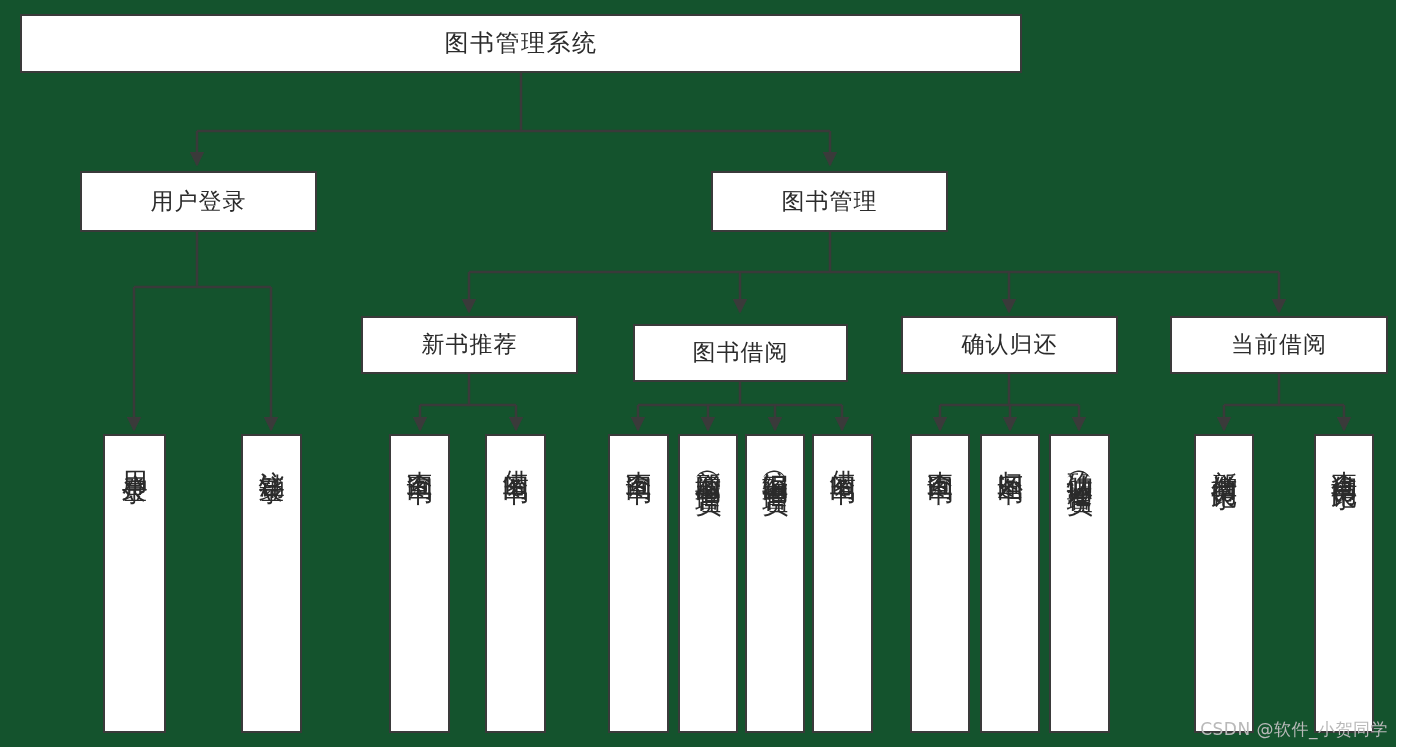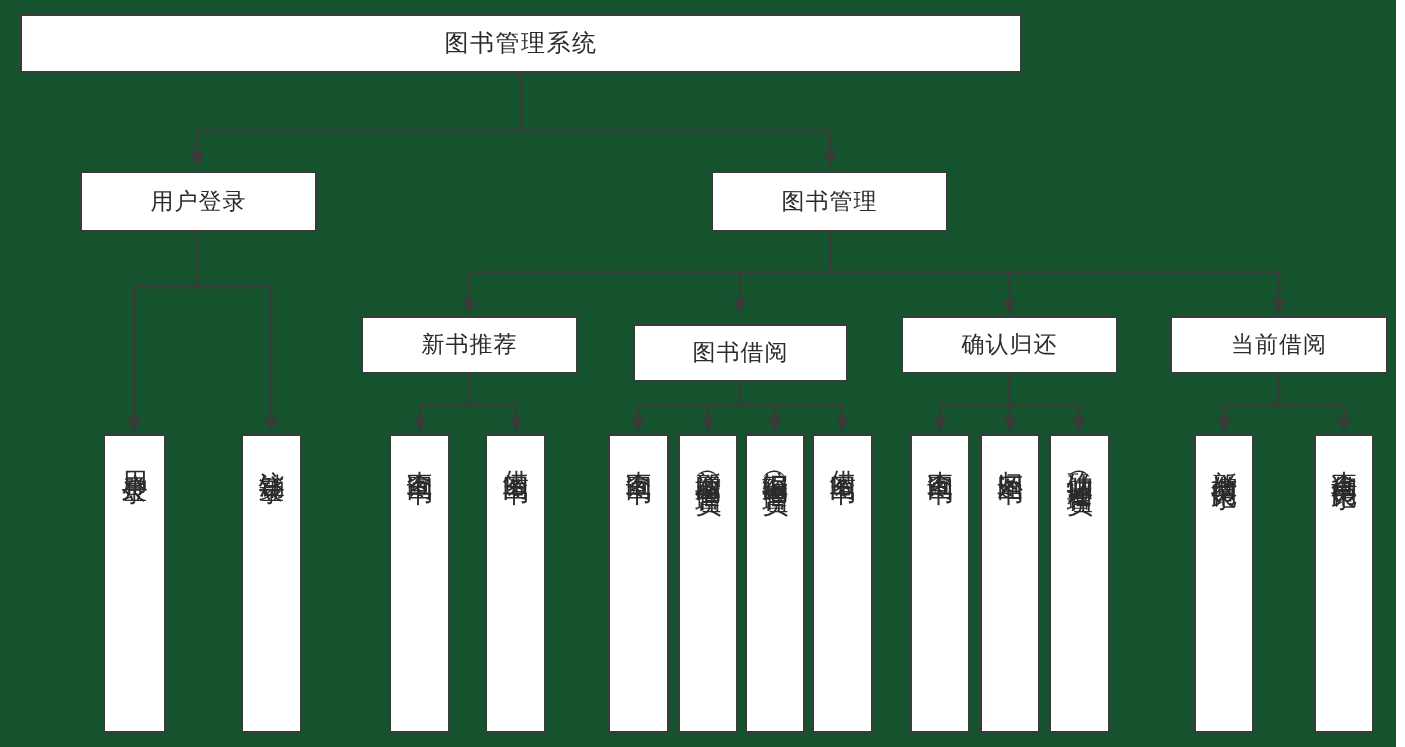--- a/index.html
+++ b/index.html
@@ -190,14 +190,15 @@
     <span class="node-label">确认归还（管理员）</span>
   </div>
 
   <div class="node vert" style="left:1194px; top:434px; width:60px; height:299px;">
     <span class="node-label">新增借阅记录</span>
   </div>
   <div class="node vert" style="left:1314px; top:434px; width:60px; height:299px;">
     <span class="node-label">查询借阅记录</span>
   </div>
 
+  <div id="watermark">CSDN @软件_小贺同学</div>
 
 </div>
 
 </body></html>

